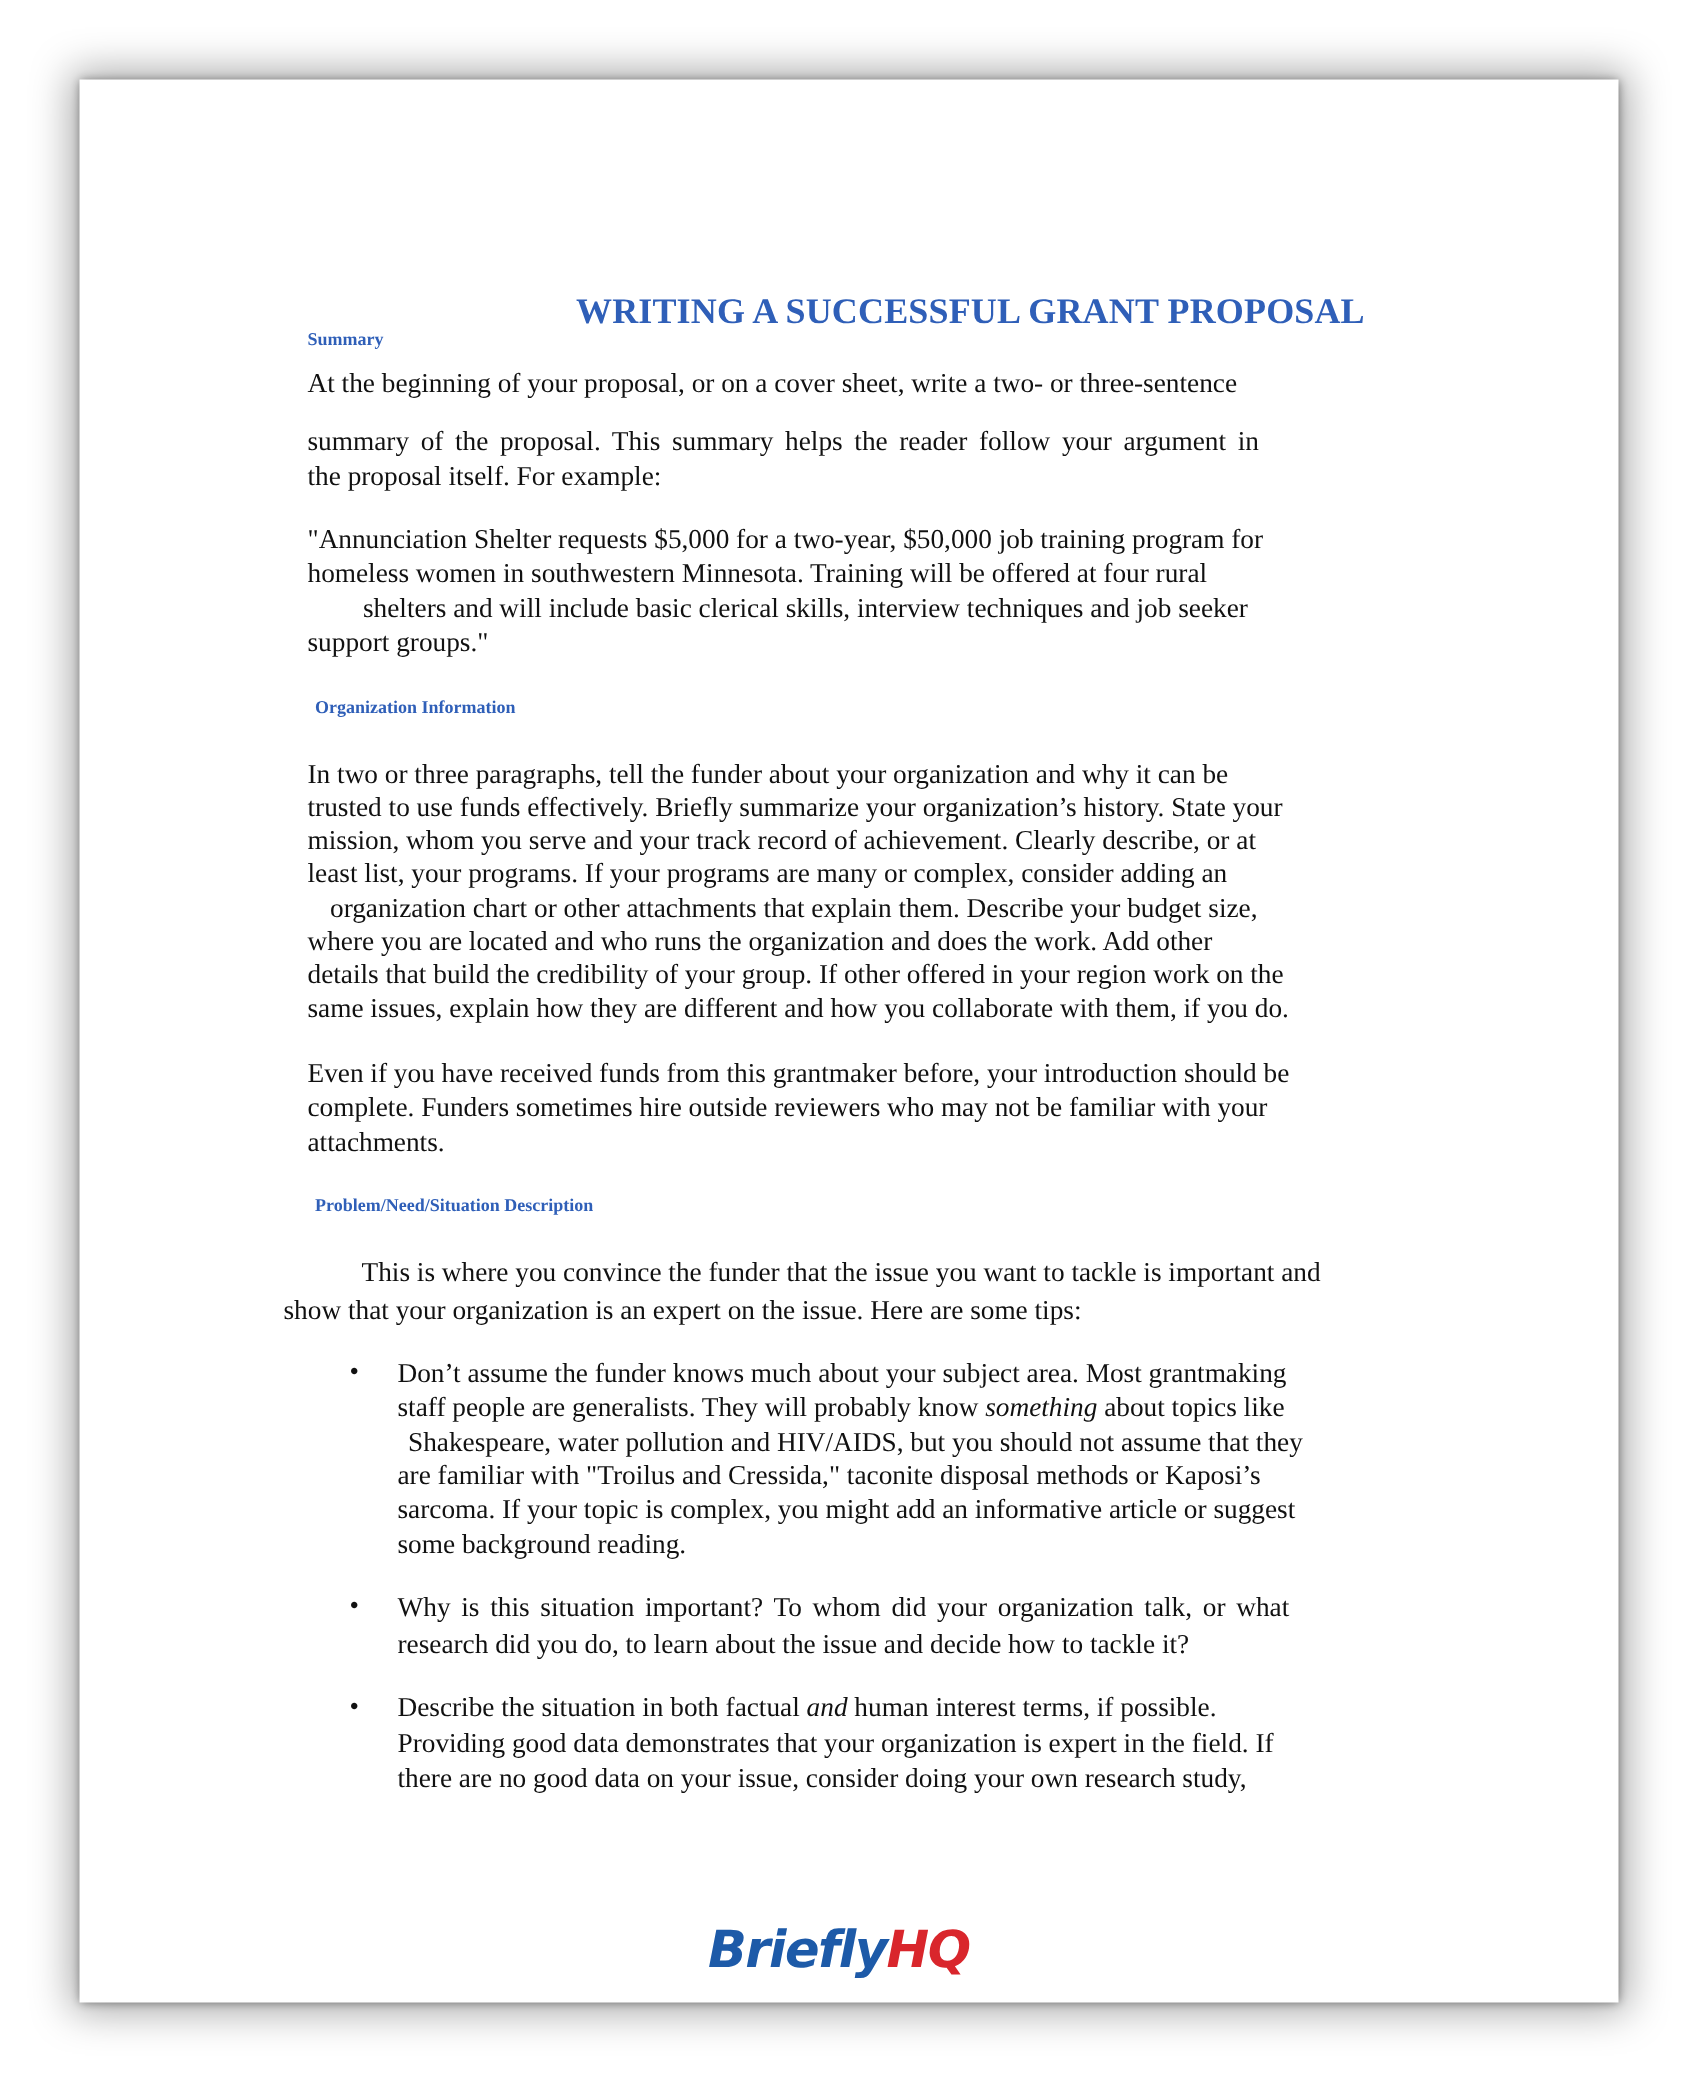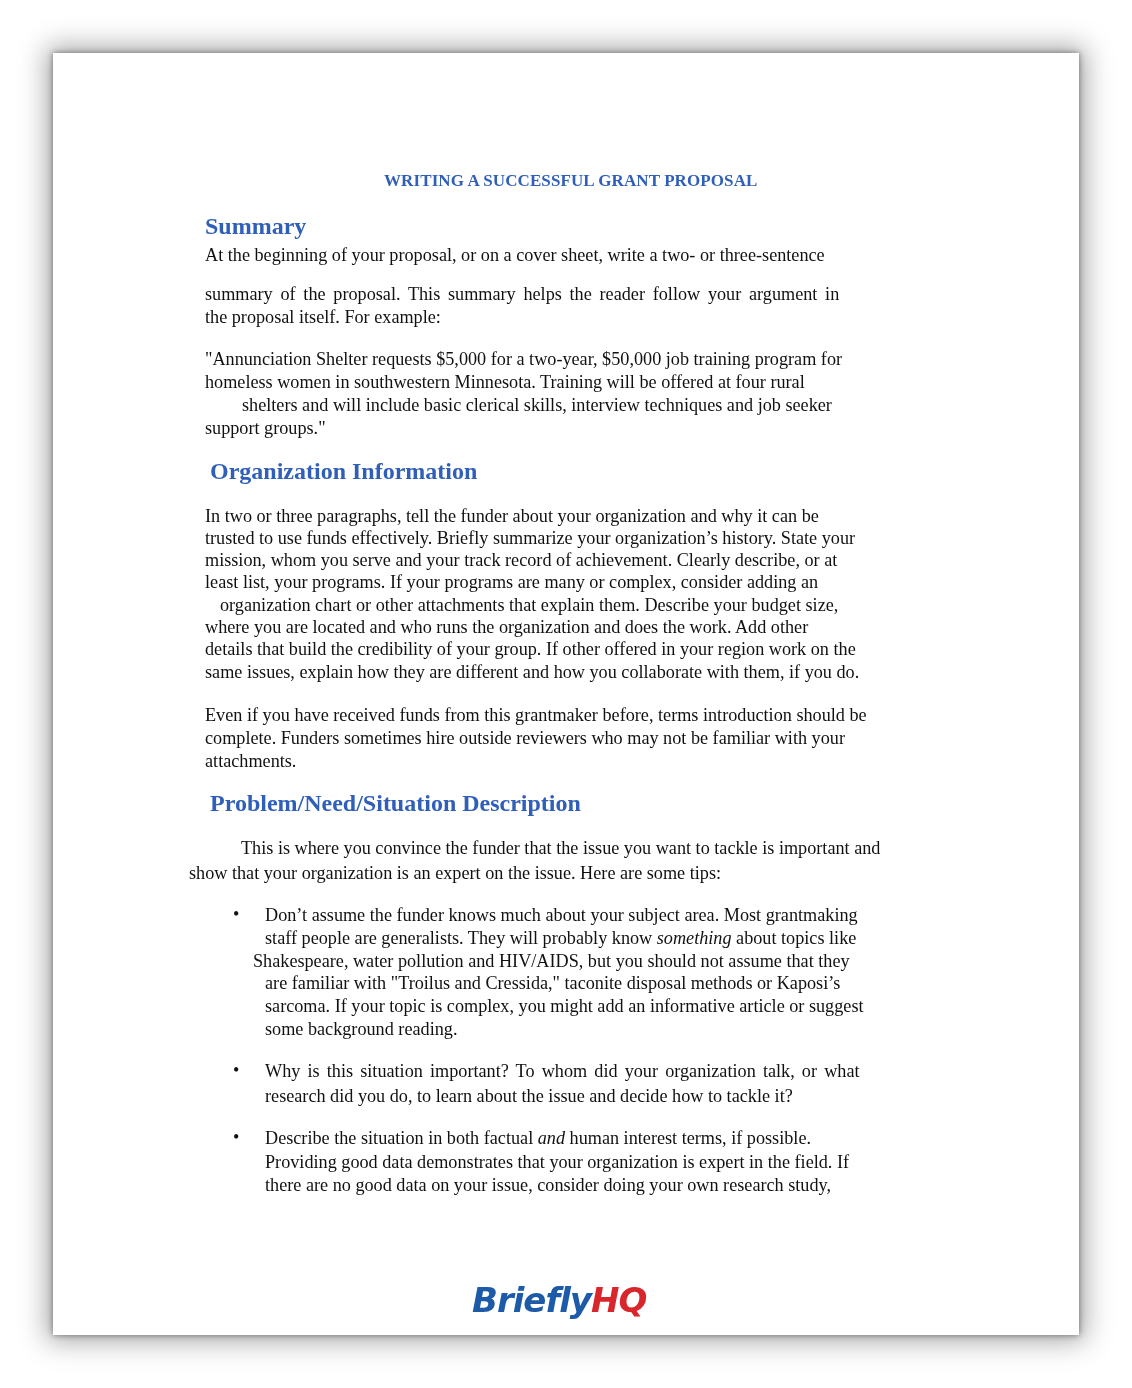--- a/index.html
+++ b/index.html
@@ -9,23 +9,23 @@
   .page {
     position:absolute; left:53px; top:53px; width:1026px; height:1282px; background:#ffffff;
     box-shadow: 0 0 6px rgba(0,0,0,0.45), 0 0 26px 6px rgba(0,0,0,0.35);
   }
   .t {
     position:absolute; white-space:nowrap; font-family:"Liberation Serif", serif;
     color:#111; font-size:18.2px; line-height:22px;
   }
   .h {
     position:absolute; white-space:nowrap; font-family:"Liberation Serif", serif;
-    color:#2f5fb8; font-weight:bold; font-size:24px; line-height:22px;
+    color:#2f5fb8; font-weight:bold; font-size:12px; line-height:22px;
   }
-  .title { font-size:17px; letter-spacing:0.1px; }
+  .title { font-size:24px; letter-spacing:0.1px;margin-top:27px; }
   .bullet { position:absolute; font-family:"Liberation Serif", serif; font-size:18px; color:#111; }
   .logo {
     position:absolute; left:472px; top:1280px; font-family:"DejaVu Sans", sans-serif; font-weight:bold;
     font-size:34px; line-height:40px; letter-spacing:-1px; font-style:italic;
   }
   .logo .a { color:#1d5aa8; }
   .logo .b { color:#d9262c; }
 </style>
 </head>
 <body>
@@ -47,32 +47,32 @@
 <div class="h" style="left:210px;top:460px;">Organization Information</div>
 <div class="t" style="left:205px;top:505px;">In two or three paragraphs, tell the funder about your organization and why it can be</div>
 <div class="t" style="left:205px;top:527px;">trusted to use funds effectively. Briefly summarize your organization’s history. State your</div>
 <div class="t" style="left:205px;top:549px;">mission, whom you serve and your track record of achievement. Clearly describe, or at</div>
 <div class="t" style="left:205px;top:571px;">least list, your programs. If your programs are many or complex, consider adding an</div>
 <div class="t" style="left:220px;top:594px;">organization chart or other attachments that explain them. Describe your budget size,</div>
 <div class="t" style="left:205px;top:616px;">where you are located and who runs the organization and does the work. Add other</div>
 <div class="t" style="left:205px;top:638px;">details that build the credibility of your group. If other offered in your region work on the</div>
 <div class="t" style="left:205px;top:661px;">same issues, explain how they are different and how you collaborate with them, if you do.</div>
 
-<div class="t" style="left:205px;top:704px;">Even if you have received funds from this grantmaker before, terms introduction should be</div>
+<div class="t" style="left:205px;top:704px;">Even if you have received funds from this grantmaker before, your introduction should be</div>
 <div class="t" style="left:205px;top:727px;">complete. Funders sometimes hire outside reviewers who may not be familiar with your</div>
 <div class="t" style="left:205px;top:750px;">attachments.</div>
 
 <div class="h" style="left:210px;top:792px;">Problem/Need/Situation Description</div>
 <div class="t" style="left:205px;top:837px;margin-left:36px;">This is where you convince the funder that the issue you want to tackle is important and</div>
 <div class="t" style="left:189px;top:862px;">show that your organization is an expert on the issue. Here are some tips:</div>
 
 <div class="bullet" style="left:233px;top:904px;">•</div>
 <div class="t" style="left:265px;top:904px;">Don’t assume the funder knows much about your subject area. Most grantmaking</div>
 <div class="t" style="left:265px;top:927px;"><span>staff people are generalists. They will probably know </span><i>something</i><span> about topics like</span></div>
-<div class="t" style="left:253px;top:950px;">Shakespeare, water pollution and HIV/AIDS, but you should not assume that they</div>
+<div class="t" style="left:272px;top:950px;">Shakespeare, water pollution and HIV/AIDS, but you should not assume that they</div>
 <div class="t" style="left:265px;top:972px;">are familiar with "Troilus and Cressida," taconite disposal methods or Kaposi’s</div>
 <div class="t" style="left:265px;top:995px;">sarcoma. If your topic is complex, you might add an informative article or suggest</div>
 <div class="t" style="left:265px;top:1018px;">some background reading.</div>
 
 <div class="bullet" style="left:233px;top:1060px;">•</div>
 <div class="t" style="left:265px;top:1060px;word-spacing:2.6px;">Why is this situation important? To whom did your organization talk, or what</div>
 <div class="t" style="left:265px;top:1085px;">research did you do, to learn about the issue and decide how to tackle it?</div>
 
 <div class="bullet" style="left:233px;top:1127px;">•</div>
 <div class="t" style="left:265px;top:1127px;"><span>Describe the situation in both factual </span><i>and</i><span> human interest terms, if possible.</span></div>

